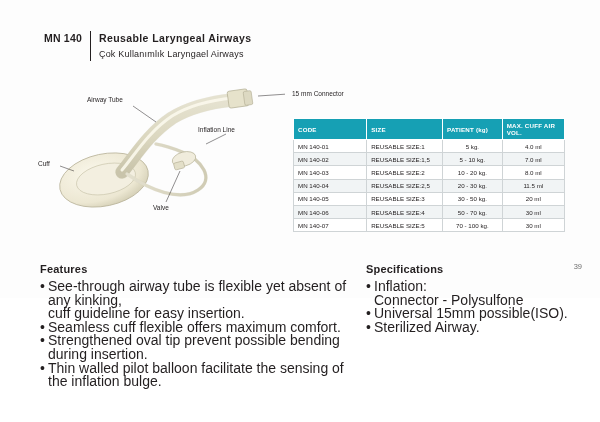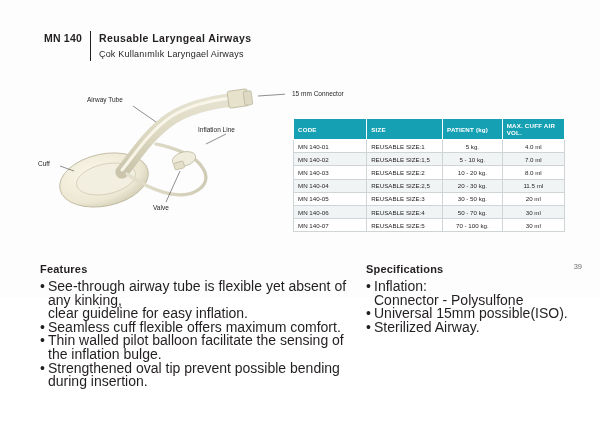--- a/index.html
+++ b/index.html
@@ -284,24 +284,24 @@
         <td class="c">70 - 100 kg.</td>
         <td class="c">30 ml</td>
       </tr>
     </tbody>
   </table>
 
   <div class="features">
     <div class="sec-title">Features</div>
     <ul class="bullets">
       <li>See-through airway tube is flexible yet absent of any kinking,</li>
-      <li class="nobullet cont-line">clear guideline for easy inflation.</li>
+      <li class="nobullet cont-line">cuff guideline for easy insertion.</li>
       <li>Seamless cuff flexible offers maximum comfort.</li>
+      <li>Strengthened oval tip prevent possible bending during insertion.</li>
       <li>Thin walled pilot balloon facilitate the sensing of the inflation bulge.</li>
-      <li>Strengthened oval tip prevent possible bending during insertion.</li>
     </ul>
   </div>
 
   <div class="specifications">
     <div class="sec-title">Specifications</div>
     <ul class="bullets">
       <li>Inflation:</li>
       <li class="nobullet sub-line">Connector - Polysulfone</li>
       <li>Universal 15mm possible(ISO).</li>
       <li>Sterilized Airway.</li>

